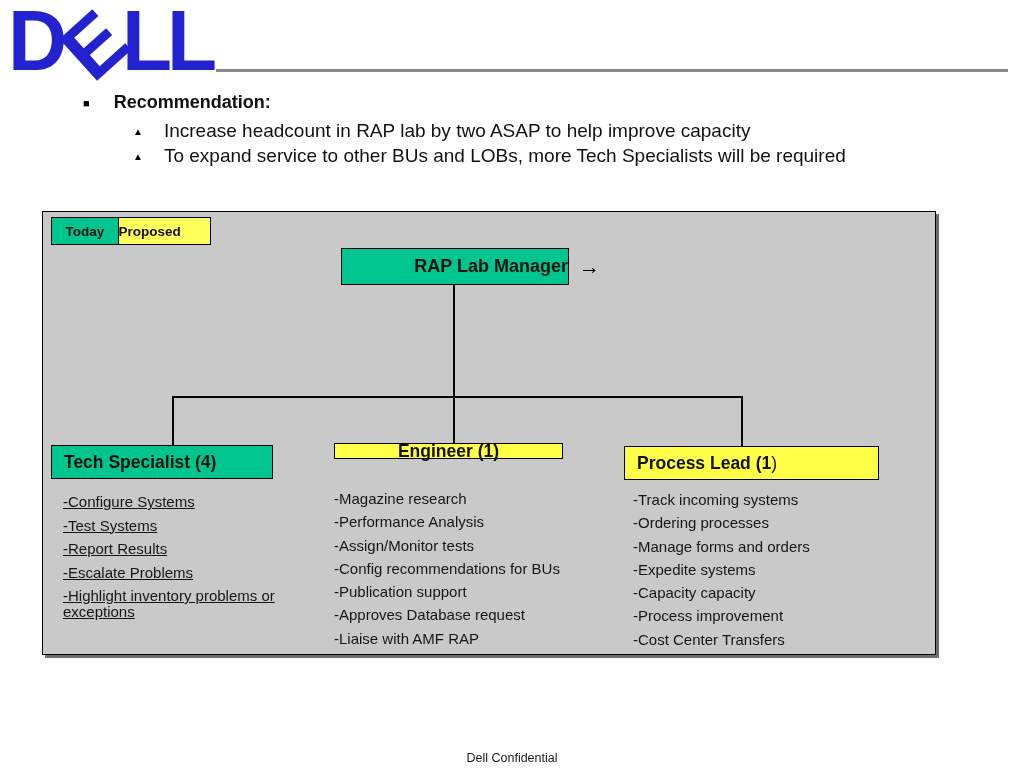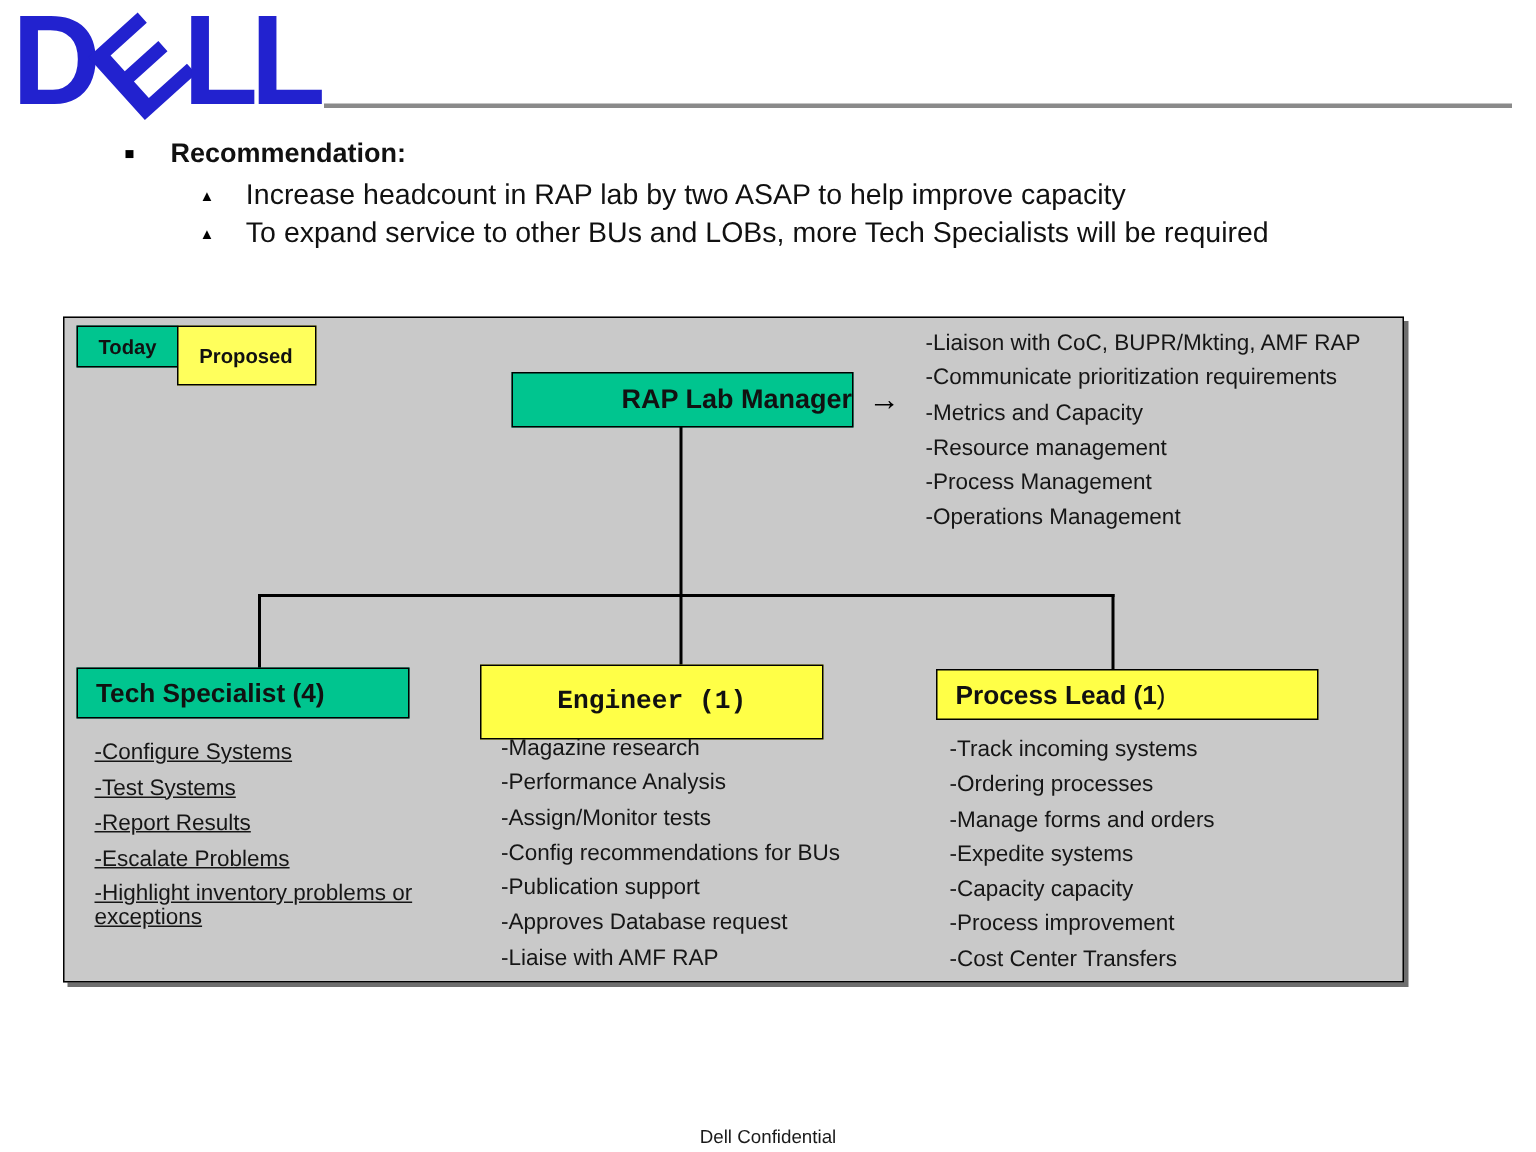--- a/index.html
+++ b/index.html
@@ -37,39 +37,39 @@
   .panel {
     position:absolute; left:42px; top:211px; width:894px; height:444px;
     background:#C9C9C9; border:1.5px solid #000; box-shadow:3px 3px 0 #6e6e6e;
   }
   .pbox { position:absolute; border:1.5px solid #000; display:flex; align-items:center; }
   .bg-green { background:#00C58F; }
   .bg-yellow { background:#FFFF47; }
   .bg-legend-yellow { background:#FFFF5C; }
 
   .legend-today  { left:8px;  top:5px; width:68px; height:28px; justify-content:center; font-size:13.5px; font-weight:bold; }
-  .legend-proposed { left:74.5px; top:5px; width:93px; height:40px; justify-content:center; font-size:13.5px; font-weight:bold; }
+  .legend-proposed { left:74.5px; top:5px; width:93px; height:28px; justify-content:flex-start; font-size:13.5px; font-weight:bold; }
 
   .mgr-box { left:298px; top:36px; width:228px; height:37px; justify-content:flex-end; font-size:18px; font-weight:bold; }
   .mgr-arrow { position:absolute; left:536px; top:44px; font-size:21px; font-weight:bold; color:#000; line-height:21px; }
 
   .duty-list { position:absolute; list-style:none; font-size:15px; color:#161616; }
   .duty-list li { line-height:16.5px; margin-bottom:6.8px; }
   .mgr-duties { left:574px; top:9px; width:322px; }
 
   .line { position:absolute; background:#000; }
   .v-mid   { left:410px; top:72px;  width:1.5px; height:113px; }
   .h-main  { left:129px; top:184px; width:570.5px; height:1.5px; }
   .stub-l  { left:129px; top:184px; width:1.5px; height:50px; }
   .stub-m  { left:410px; top:184px; width:1.5px; height:48px; }
   .stub-r  { left:698px; top:184px; width:1.5px; height:51px; }
 
   .role-title { font-size:17.5px; font-weight:bold; white-space:nowrap; }
   .tech-box { left:8px;   top:233px; width:222px; height:34px; padding-left:12px; }
-  .eng-box  { left:277px; top:231px; width:229px; height:50px; justify-content:center;font-family:Liberation Mono, monospace; }
+  .eng-box  { left:291px; top:231px; width:229px; height:16px; justify-content:center; }
   .proc-box { left:581px; top:234px; width:255px; height:34px; padding-left:12px; }
   .title-suffix { font-weight:normal; }
 
   .tech-duties { left:20px;  top:282px; width:212px; }
   .tech-duties li { line-height:15.5px; margin-bottom:8px;text-decoration:underline; }
   .eng-duties  { left:291px; top:279px; width:260px; }
   .proc-duties { left:590px; top:280px; width:240px; }
 
   
   .footer { position:absolute; left:0; top:751px; width:100%; text-align:center; font-size:12.5px; color:#1a1a1a; }
@@ -106,28 +106,20 @@
       <span>Today</span>
     </div>
     <div class="pbox bg-legend-yellow legend-proposed">
       <span>Proposed</span>
     </div>
 
     <div class="pbox bg-green mgr-box">
       <span>RAP Lab Manager</span>
     </div>
     <div class="mgr-arrow">→</div>
-    <ul class="duty-list mgr-duties">
-      <li>-Liaison with CoC, BUPR/Mkting, AMF RAP</li>
-      <li>-Communicate prioritization requirements</li>
-      <li>-Metrics and Capacity</li>
-      <li>-Resource management</li>
-      <li>-Process Management</li>
-      <li>-Operations Management</li>
-    </ul>
 
     <div class="line v-mid"></div>
     <div class="line h-main"></div>
     <div class="line stub-l"></div>
     <div class="line stub-m"></div>
     <div class="line stub-r"></div>
 
     <div class="pbox bg-green tech-box">
       <span class="role-title">Tech Specialist (4)</span>
         <span class="role-title title-suffix"></span>

